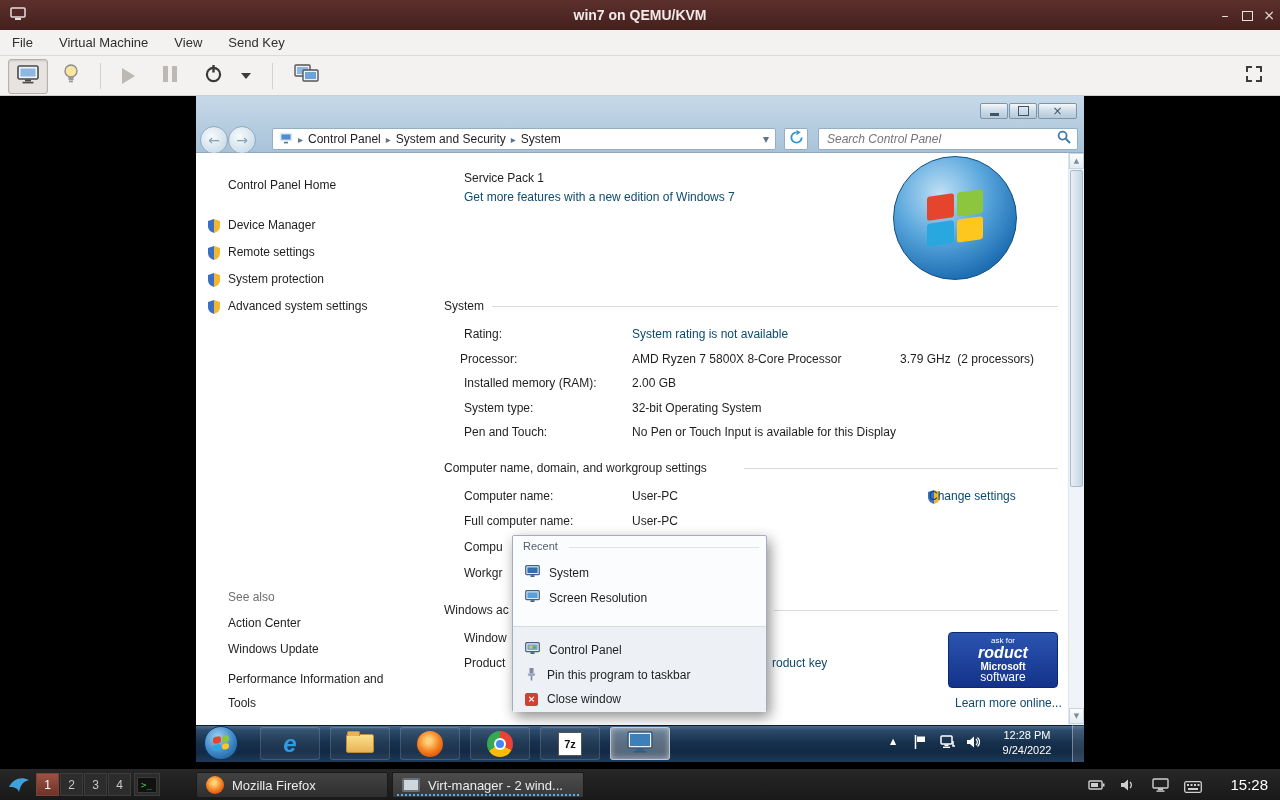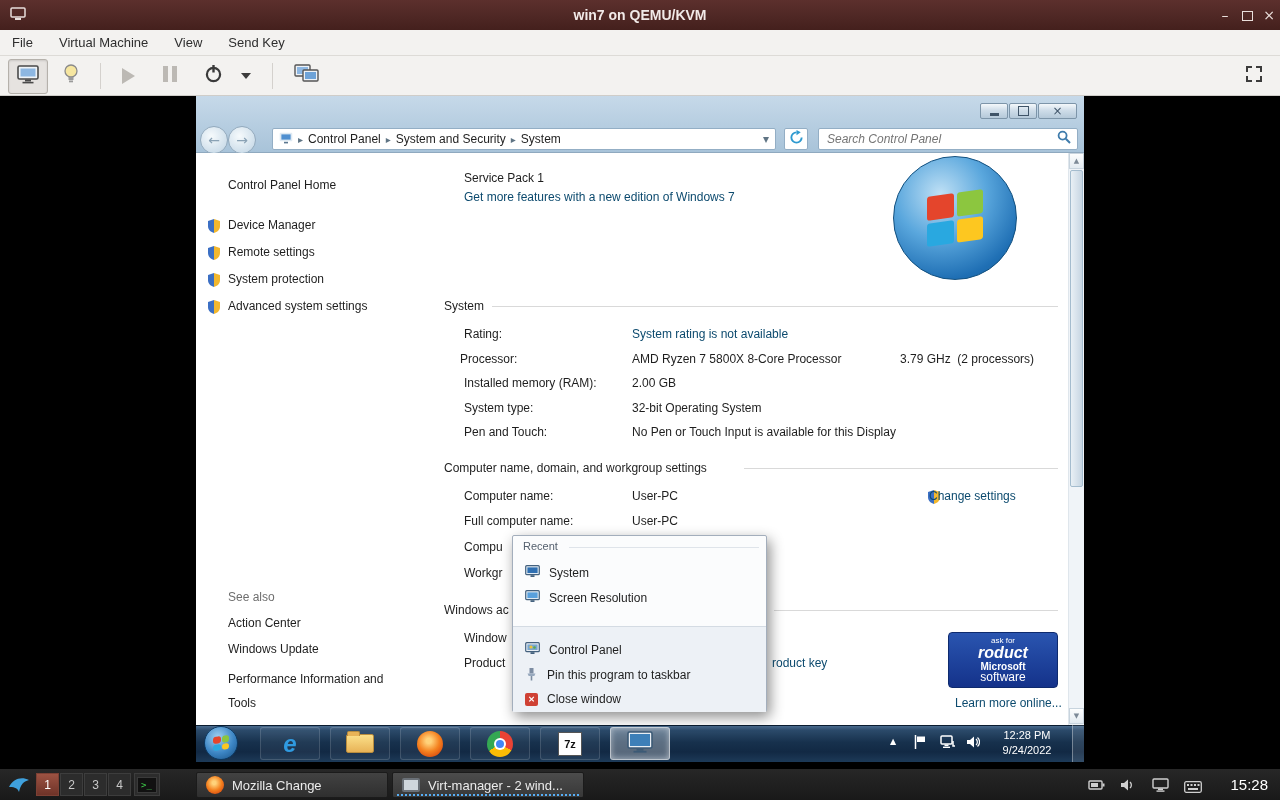--- a/index.html
+++ b/index.html
@@ -518,21 +518,21 @@
     <div class="abs ws-btn" style="left:60px;">2</div>
     <div class="abs ws-btn" style="left:84px;">3</div>
     <div class="abs ws-btn" style="left:108px;">4</div>
 
     <div class="abs ws-btn" style="left:134px;width:26px;">
       <span class="term-ic">&gt;_</span>
     </div>
 
     <div class="abs task-btn" style="left:196px;width:192px;">
       <span class="ffox" style="width:18px;height:18px;"></span>
-      <span>Mozilla Change</span>
+      <span>Mozilla Firefox</span>
     </div>
 
     <div class="abs task-btn active" style="left:392px;width:192px;">
       <span class="vmm-ic"></span>
       <span>Virt-manager - 2 wind...</span>
       <span class="focus-underline"></span>
     </div>
 
     <span class="abs" style="left:1088px;top:9px;">
       <svg width="18" height="14" viewBox="0 0 18 14">

